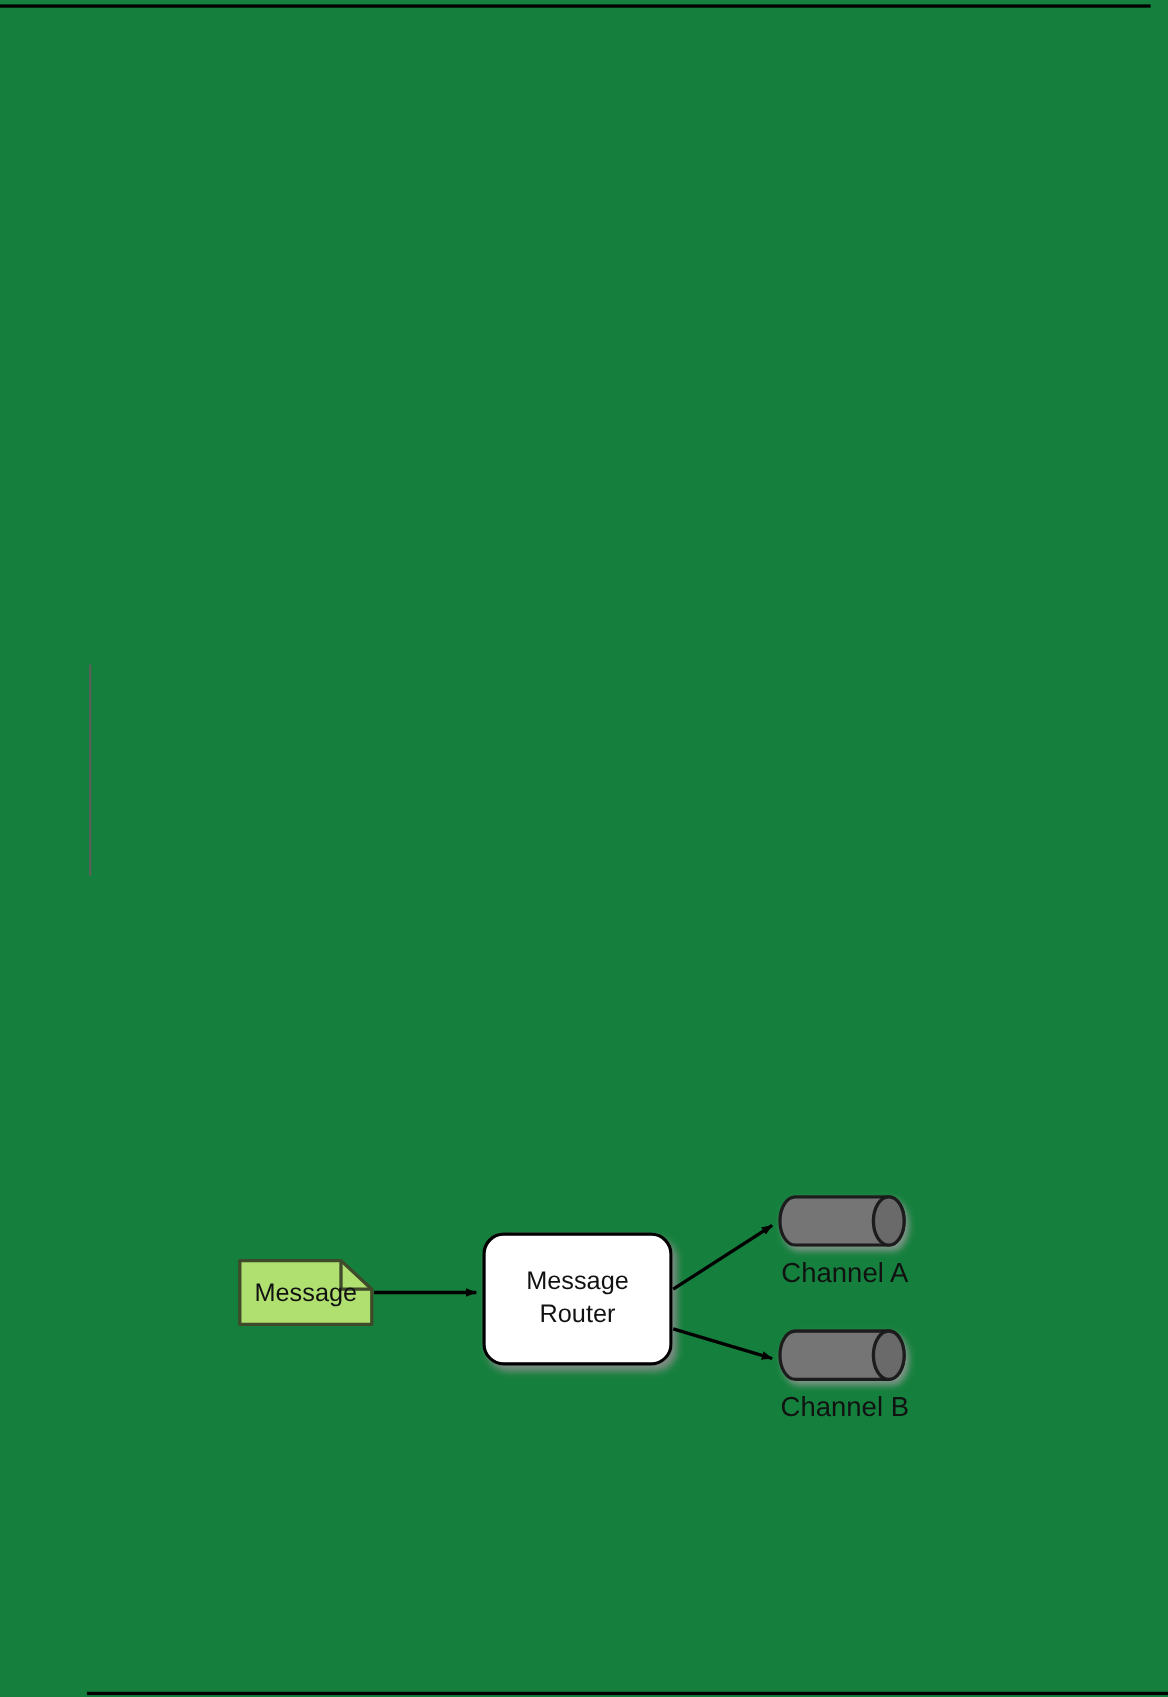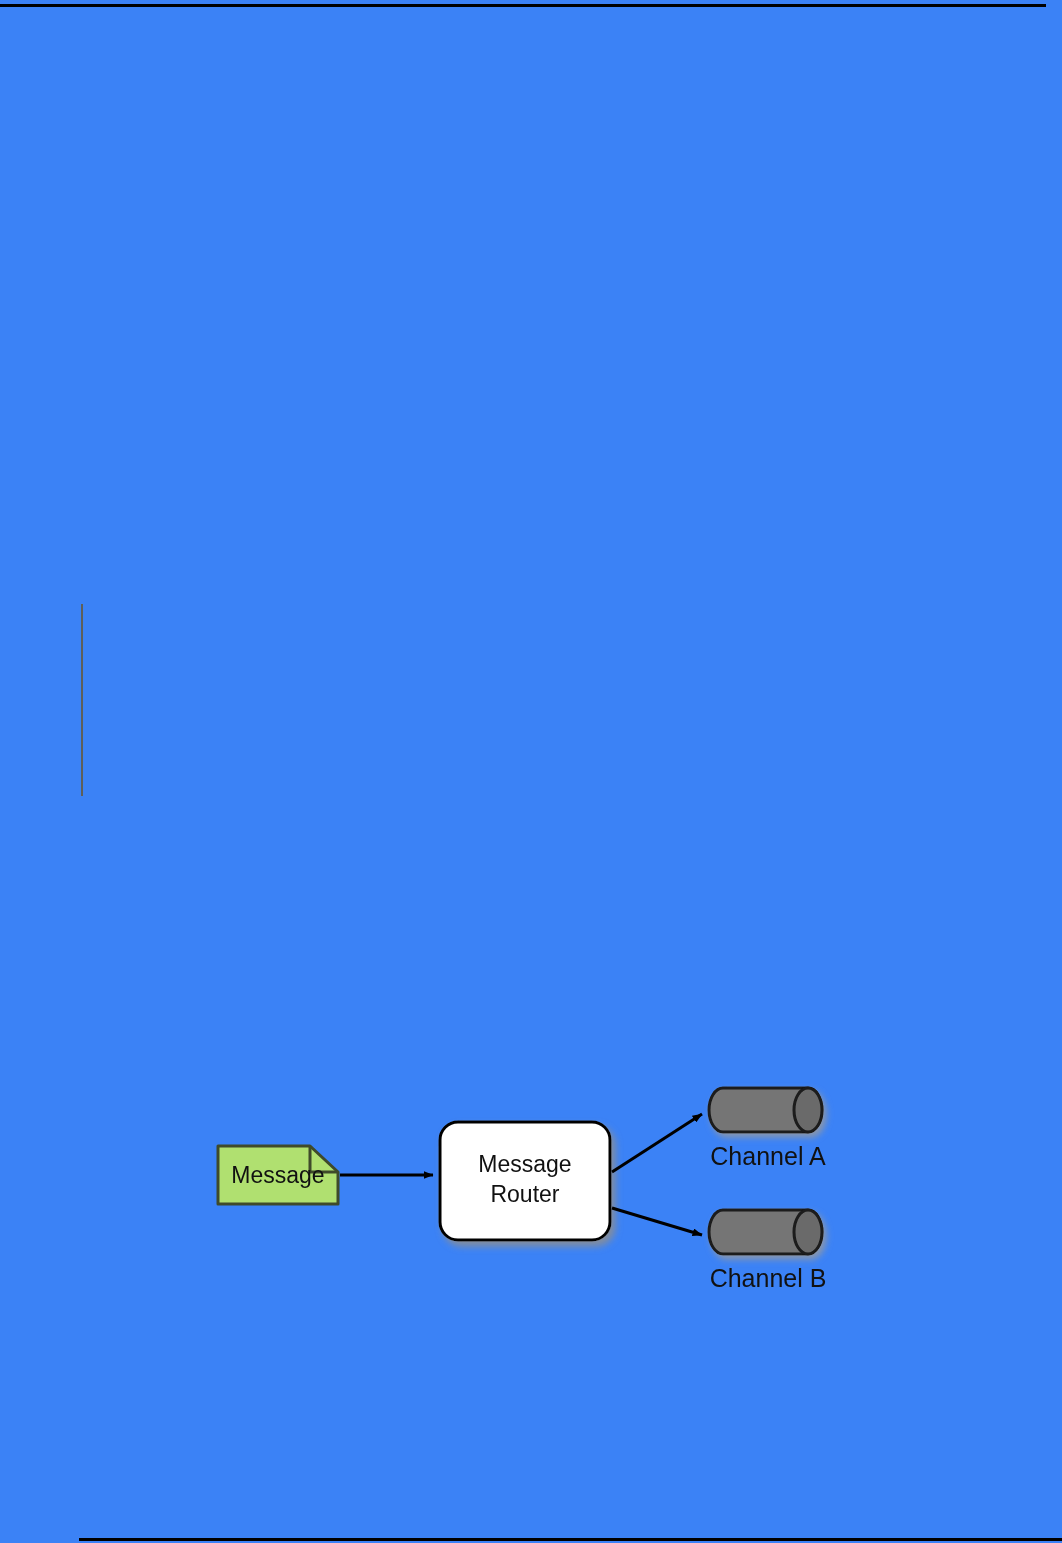--- a/index.html
+++ b/index.html
@@ -9,21 +9,21 @@
     background: #ffffff;
   }
   body {
     font-family: "Liberation Sans", sans-serif;
     color: #000000;
   }
   #page {
     position: relative;
     width: 1062px;
     height: 1543px;
-    background: #3b82f6;
+    background: #15803d;
     overflow: hidden;
   }
 
   
   .rule-top {
     position: absolute;
     left: 0px;
     top: 4px;
     width: 1046px;
     height: 3px;

